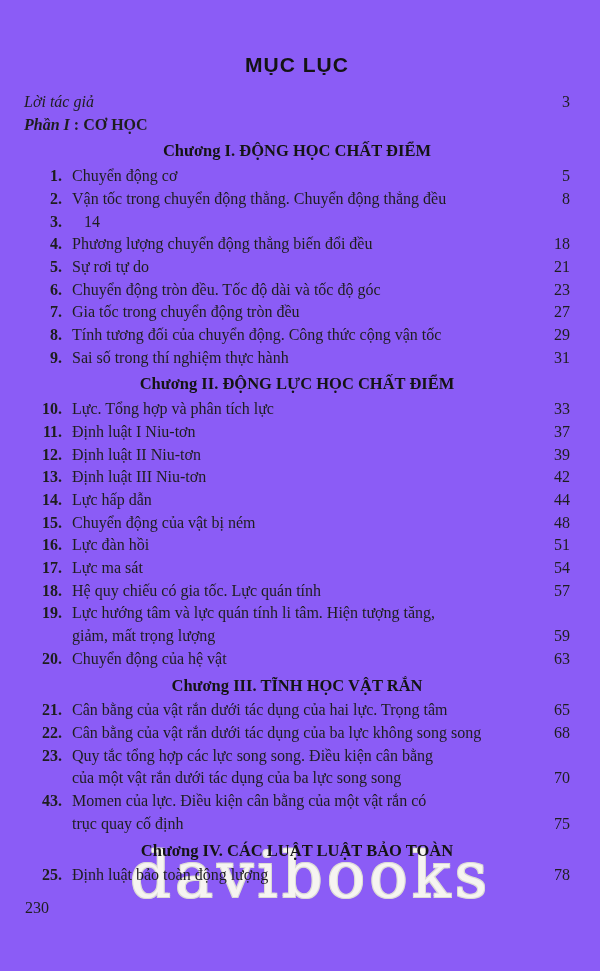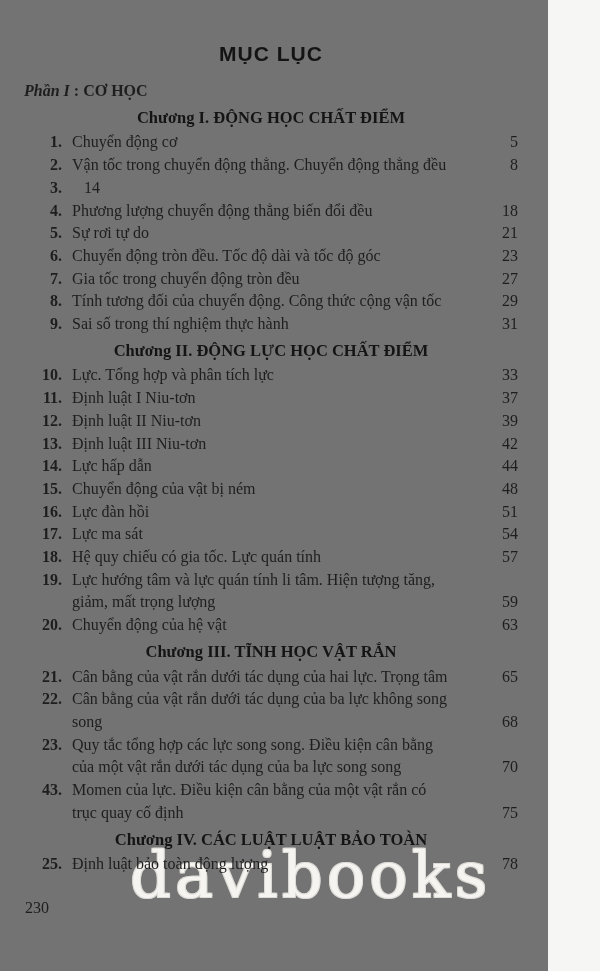--- a/index.html
+++ b/index.html
@@ -5,25 +5,25 @@
   html,body{margin:0;padding:0;}
   body{
     width:600px;height:971px;
     background:#f6f6f4;
     font-family:"Liberation Serif", serif;
     color:#1e1e1e;
     -webkit-font-smoothing:antialiased;
   }
   .page{
     position:relative;
-    width:548px;height:971px;
-    background:#737373;
+    width:600px;height:971px;
+    background:#8b5cf6;
     overflow:hidden;
     box-sizing:border-box;
-    padding:41px 30px 0 24px;
+    padding:52px 30px 0 24px;
   }
   .title{
     font-family:"Liberation Sans", sans-serif;
     font-weight:bold;
     font-size:21px;
     line-height:26px;
     letter-spacing:1px;
     text-align:center;
     margin:0 0 13px 0;
     color:#141414;
@@ -96,20 +96,24 @@
   }
 </style>
 </head>
 <body>
 
 <div class="page">
   <h1 class="title">MỤC LỤC</h1>
 
   <div class="toc" id="toc">
       <div class="row">
+        <span class="front-label it">Lời tác giả</span>
+        <span class="pageno">3</span>
+      </div>
+      <div class="row">
         <span class="part-label"><span class="it">Phần I</span><span> : CƠ HỌC</span></span>
         <span class="pageno"></span>
       </div>
       <div class="chapter">Chương I. ĐỘNG HỌC CHẤT ĐIỂM</div>
       <div class="entry">
         <span class="num">1.</span>
         <span class="text">Chuyển động cơ</span>
         <span class="pageno">5</span>
       </div>
       <div class="entry">

